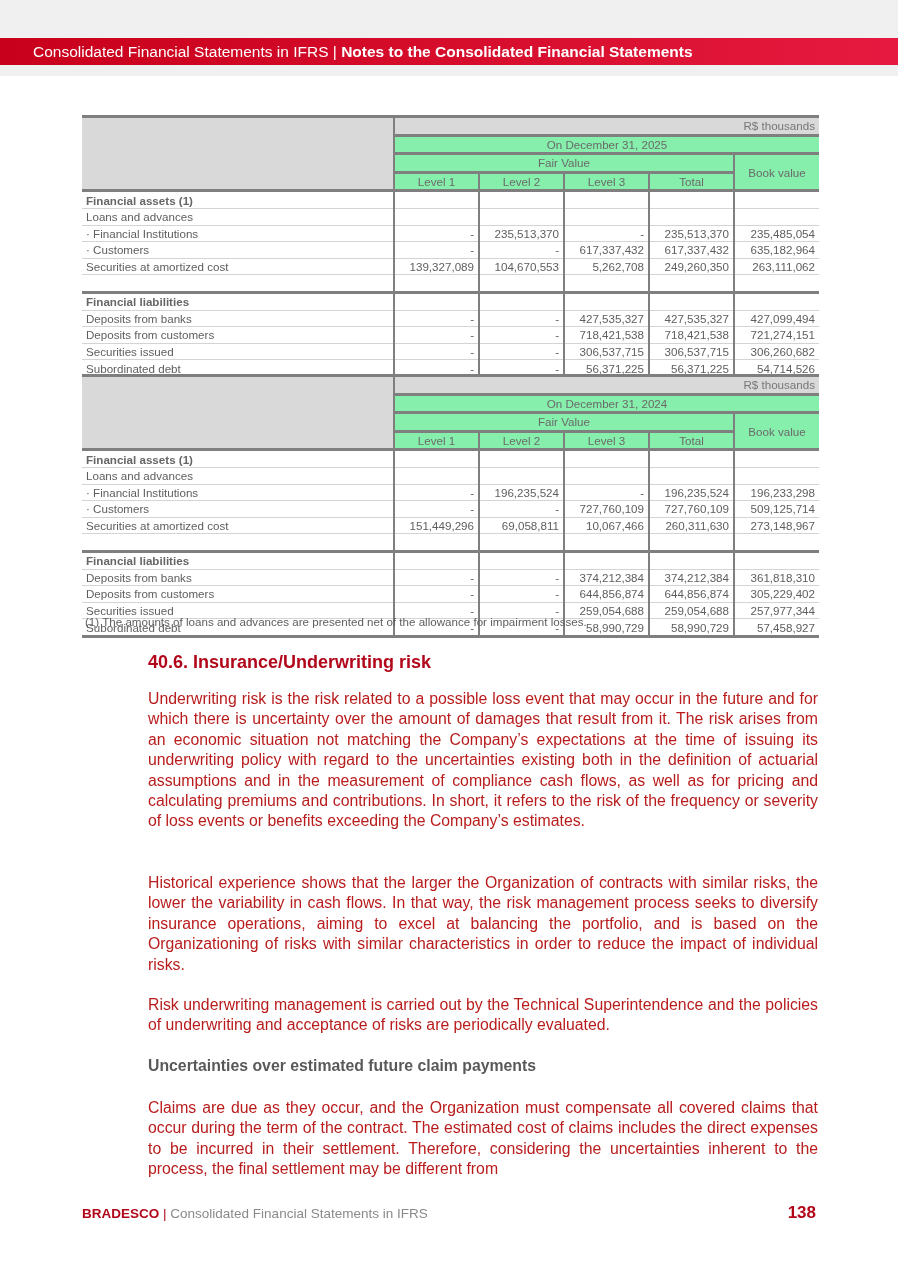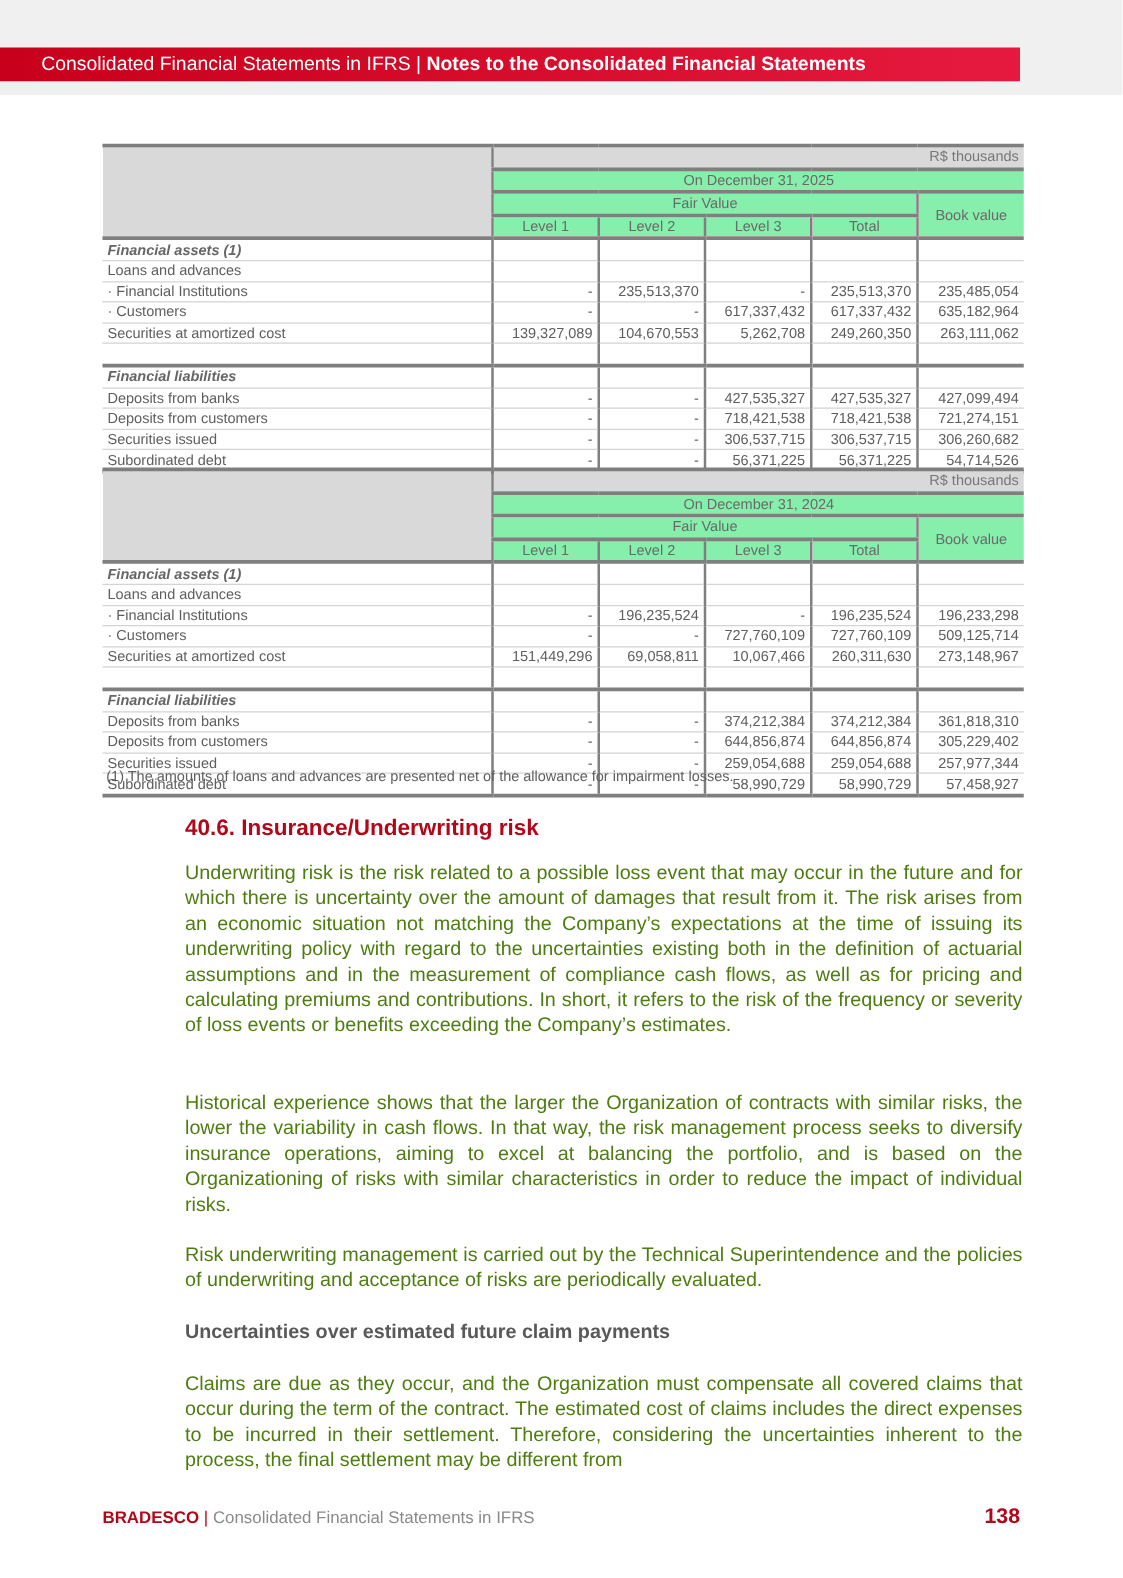--- a/index.html
+++ b/index.html
@@ -2,21 +2,21 @@
 <html><head>
 <meta charset="utf-8">
 <style>
   html, body { margin: 0; padding: 0; }
   body {
     width: 898px; height: 1262px; background: #ffffff; position: relative; overflow: hidden;
     font-family: "Liberation Sans", "DejaVu Sans", sans-serif; color: #5a5a5a;
   }
   .top-band { position: absolute; left: 0; top: 0; width: 898px; height: 76px; background: #f0f0f0; }
   .header-bar {
-    position: absolute; left: 0; top: 38px; width: 816px; height: 27px;
+    position: absolute; left: 0; top: 38px; width: 898px; height: 27px;
     background: linear-gradient(90deg, #c8001b 0%, #d80f2e 60%, #e61a40 100%);
     color: #fff; font-size: 15.5px; line-height: 27px; box-sizing: border-box; padding-left: 33px;
     white-space: nowrap;
   }
   .header-bar .strong { font-weight: bold; }
 
   table.fv {
     position: absolute; left: 82px; width: 737px; border-collapse: collapse;
     font-size: 11.6px; color: #5e5e5e; table-layout: fixed;
   }
@@ -25,30 +25,30 @@
   table.fv .unit { background: #d9d9d9; text-align: right; font-weight: normal; color: #777; }
   table.fv .corner { background: #d9d9d9; }
   table.fv td.num { text-align: right; }
   table.fv tr.topline td { border-top: 3px solid #7f7f7f; }
   table.fv .bt { border-top: 3px solid #7f7f7f; }
   table.fv .vl { border-left: 2px solid #7f7f7f; }
   table.fv tr.row td { border-bottom: 1px solid #d4d4d4; }
   table.fv tr.row td.c { border-left: 2px solid #7f7f7f; }
   table.fv tr.sec td { border-top: 3px solid #7f7f7f; }
   table.fv tr.last td { border-bottom: 3px solid #7f7f7f; }
-  table.fv .bold { font-weight: bold; color: #666; font-style: italic; }
+  table.fv .bold { font-weight: bold; color: #666; }
 
   .footnote { position: absolute; left: 85px; top: 615px; font-size: 11.6px; color: #5e5e5e; }
 
   .section-title {
     position: absolute; left: 148px; top: 652px; font-size: 18px; font-weight: bold; color: #b2071b;
   }
   .para {
     position: absolute; left: 148px; width: 670px; font-size: 15.8px; line-height: 20.4px;
-    text-align: justify; color: #4d7c0f; margin: 0;
+    text-align: justify; color: #b91c1c; margin: 0;
   }
   .subhead { position: absolute; left: 148px; top: 1057px; font-size: 15.8px; font-weight: bold; color: #595959; }
 
   .footer-left { position: absolute; left: 82px; top: 1206px; font-size: 13.5px; color: #8a8a8a; white-space: nowrap; }
   .footer-left .brand { color: #b2071b; font-weight: bold; }
   .footer-left .sep { color: #b2071b; }
   .page-num { position: absolute; right: 82px; top: 1203px; font-size: 17px; font-weight: bold; color: #b2071b; }
 </style>
 </head>
 <body>

